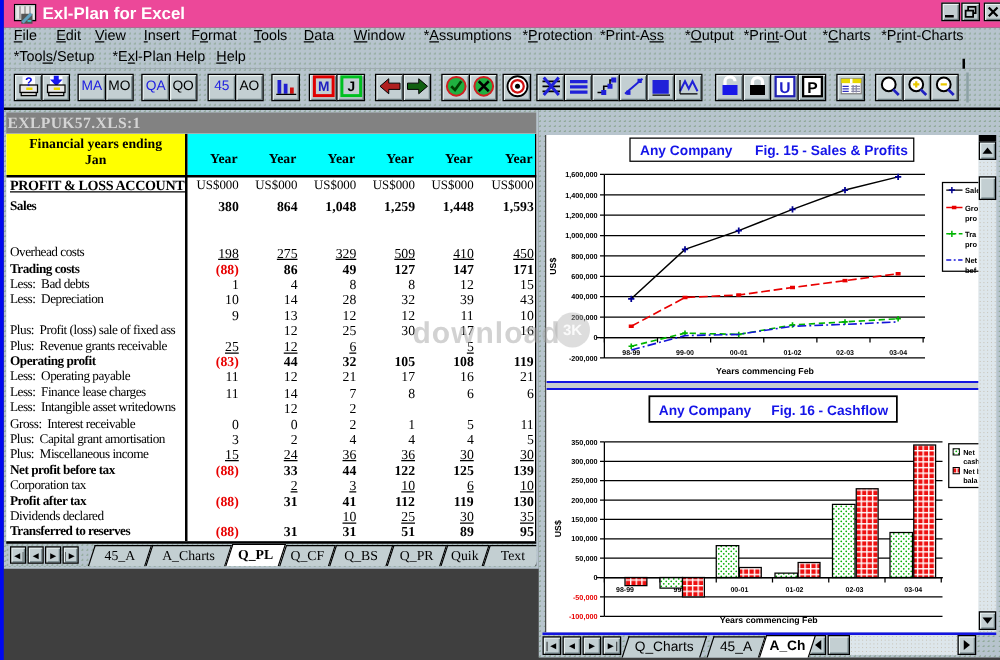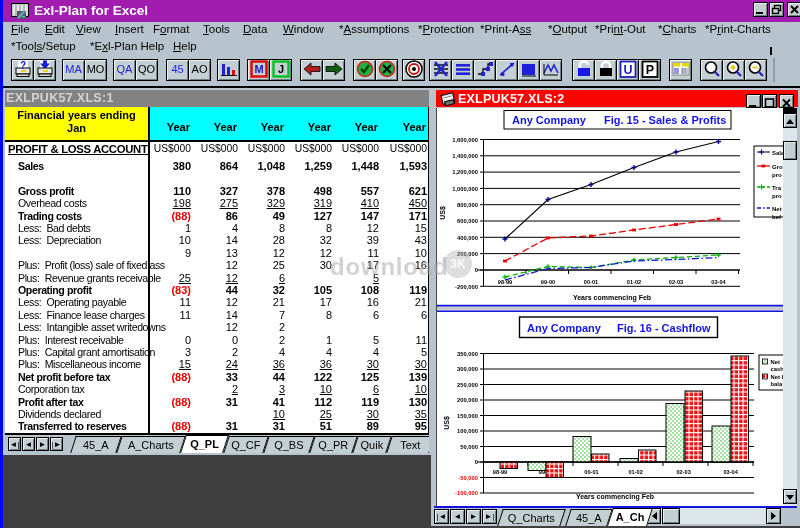--- a/index.html
+++ b/index.html
@@ -1,46 +1,46 @@
 <!DOCTYPE html>
 <html><head><meta charset="utf-8"><style>
 * { margin:0; padding:0; box-sizing:border-box; }
 html,body { width:800px; height:528px; overflow:hidden; }
 body { position:relative; background:#3f3f3f; font-family:"Liberation Sans", sans-serif; }
 .dither { background-color:#b7c4cd; background-image:radial-gradient(circle 1.1px at 1px 1px, #8fa897 60%, transparent 61%); background-size:4px 4px; }
 #bluestrip { position:absolute; left:0; top:0; width:3px; height:528px; background:#0008f0; z-index:50; }
-#titlebar { position:absolute; left:3px; top:0; width:797px; height:22px; background:#a21caf; z-index:10; }
+#titlebar { position:absolute; left:3px; top:0; width:797px; height:22px; background:#ec4899; z-index:10; }
 #titlebar .t { position:absolute; left:31px; top:3px; color:#fff; font-size:13.5px; font-weight:bold; }
 .wbtn { position:absolute; top:2px; width:15px; height:15px; background:#c3ced1; border:1px solid #000;
   box-shadow:inset 1px 1px 0 #eaf2f2, inset -1px -1px 0 #6f8084; color:#000; text-align:center; z-index:11;}
 .wbtn svg { display:block; margin:0 auto; }
 #menubar { position:absolute; left:3px; top:22px; width:797px; height:33px; z-index:9; }
 .mi { position:absolute; font-size:11.5px; color:#000; white-space:pre; }
 #toolbar { position:absolute; left:3px; top:55px; width:797px; height:33px; border-bottom:2px solid #000; z-index:9; }
 .tbb { position:absolute; top:4px; width:23px; height:22px; background:#c3cfd2; border:1px solid #000;
   box-shadow:inset 1px 1px 0 #e9f1f1, inset -1px -1px 0 #6f8084; overflow:hidden; }
 .tbb svg { display:block; margin:0 auto; }
 .tt { display:block; text-align:center; font-size:11px; margin-top:3px; color:#000; }
 
-#win1 { position:absolute; left:3px; top:88px; width:428px; height:367px; z-index:5; }
+#win1 { position:absolute; left:3px; top:88px; width:428px; height:367px; z-index:5;font-family:Liberation Serif, serif; }
 #w1title { position:absolute; left:2px; top:2px; width:424px; height:17px; background:#828282; }
 #w1title span { position:absolute; left:1px; top:1px; font-size:12.5px; font-weight:bold; color:#d4d4d4; letter-spacing:.3px; }
 #w1content { position:absolute; left:2px; top:19px; width:424px; height:326px; background:#fff; overflow:hidden; }
 #w1tabs { position:absolute; left:2px; top:345px; width:424px; height:20px; border-top:2px solid #000; overflow:hidden; }
 
 #yellowcell { position:absolute; left:0; top:0; width:143px; height:33px; background:#ffff00; text-align:center; font-weight:bold; font-size:11px; line-height:12.5px; padding-top:2px; }
 #cyancell { position:absolute; left:145px; top:0; width:278px; height:33px; background:#00ffff; }
 #vline { position:absolute; left:143px; top:0; width:2px; height:326px; background:#000; }
 #rline { position:absolute; left:423px; top:0; width:3px; height:326px; background:#000; }
 #hline { position:absolute; left:0; top:33px; width:425px; height:2px; background:#000; }
 .yr { position:absolute; top:14px; width:45px; text-align:right; font-weight:bold; font-size:11px; }
 .trow { position:absolute; left:0; width:424px; height:12px; font-size:11px; line-height:12px; }
 .trow .lbl { font-size:10.6px; }
 .trow.b { font-weight:bold; }
-.lbl { position:absolute; left:13px; white-space:pre; letter-spacing:-0.4px; }
+.lbl { position:absolute; left:3px; white-space:pre; letter-spacing:-0.4px; }
 .num { position:absolute; width:45px; text-align:right; }
 .c1{left:141px}.c2{left:188px}.c3{left:235px}.c4{left:282px}.c5{left:329px}.c6{left:377px}
 .u { text-decoration:underline; }
 .neg { color:#e80000; }
 #plrow { position:absolute; left:3px; top:36px; width:141px; overflow:hidden; font-size:11.3px; font-weight:bold; text-decoration:underline; white-space:pre; letter-spacing:-0.3px; }
 #usrow { position:absolute; left:0; top:36px; width:424px; font-size:10.3px; height:12px; line-height:12px;}
 
 .tnav { position:absolute; top:2px; width:13px; height:14px; background:#c3cfd2; border:1px solid #000;
   box-shadow:inset 1px 1px 0 #e9f1f1, inset -1px -1px 0 #6f8084; font-size:8px; line-height:13px; text-align:center; color:#000; }
 .tab { position:absolute; top:1px; height:17px; background:#c3cfd2; border:1px solid #000; border-bottom:none;
@@ -339,35 +339,26 @@
       </div>
 <div class="trow b" style="top:53.0px">
 <span class="lbl">Sales</span>
 <span class="num c1">380</span>
 <span class="num c2">864</span>
 <span class="num c3">1,048</span>
 <span class="num c4">1,259</span>
 <span class="num c5">1,448</span>
 <span class="num c6">1,593</span>
 </div>
-<div class="trow b" style="top:77.8px">
-<span class="lbl">Gross profit</span>
-<span class="num c1">110</span>
-<span class="num c2">327</span>
-<span class="num c3">378</span>
-<span class="num c4">498</span>
-<span class="num c5">557</span>
-<span class="num c6">621</span>
-</div>
 <div class="trow" style="top:90.2px">
 <span class="lbl">Overhead costs</span>
 <span class="num c1 u">198</span>
 <span class="num c2 u">275</span>
 <span class="num c3 u">329</span>
-<span class="num c4 u">319</span>
+<span class="num c4 u">509</span>
 <span class="num c5 u">410</span>
 <span class="num c6 u">450</span>
 </div>
 <div class="trow b" style="top:102.6px">
 <span class="lbl">Trading costs</span>
 <span class="num c1 neg">(88)</span>
 <span class="num c2">86</span>
 <span class="num c3">49</span>
 <span class="num c4">127</span>
 <span class="num c5">147</span>
@@ -440,21 +431,21 @@
 <span class="num c4">8</span>
 <span class="num c5">6</span>
 <span class="num c6">6</span>
 </div>
 <div class="trow" style="top:214.2px">
 <span class="lbl">Less:  Intangible asset writedowns</span>
 <span class="num c2">12</span>
 <span class="num c3">2</span>
 </div>
 <div class="trow" style="top:226.6px">
-<span class="lbl">Plus:  Interest receivable</span>
+<span class="lbl">Gross:  Interest receivable</span>
 <span class="num c1">0</span>
 <span class="num c2">0</span>
 <span class="num c3">2</span>
 <span class="num c4">1</span>
 <span class="num c5">5</span>
 <span class="num c6">11</span>
 </div>
 <div class="trow" style="top:239.0px">
 <span class="lbl">Plus:  Capital grant amortisation</span>
 <span class="num c1">3</span>
@@ -544,40 +535,20 @@
 <div class="tab" style="left:350px;width:34px">
         <span>Quik</span>
       </div>
 <div class="tab" style="left:384px;width:43px">
         <span>Text</span>
       </div>
   </div>
 </div>
 
 <div id="win2" class="dither">
-  <div id="w2title">
-    <svg style="position:absolute;left:4px;top:1px" width="17" height="16" viewBox="0 0 17 16">
-        <g transform="rotate(-15 8 8)">
-          <rect x="2" y="3" width="12" height="9" fill="#d8d8d8" stroke="#000"></rect>
-          <rect x="3.5" y="4.5" width="9" height="4" fill="#f8f8f8"></rect>
-          <rect x="4" y="10" width="9" height="4" fill="#707070" stroke="#000"></rect>
-          <line x1="4" y1="6" x2="12" y2="6" stroke="#888"></line>
-        </g>
-      </svg>
-    <span>EXLPUK57.XLS:2</span>
-    <div class="w2btn" style="left:310px"><svg width="13" height="12">
-          <rect x="2" y="8" width="7" height="2" fill="#000"></rect>
-        </svg></div>
-    <div class="w2btn" style="left:326px"><svg width="13" height="12">
-          <rect x="2.5" y="2" width="8" height="8" fill="none" stroke="#000" stroke-width="1.6"></rect>
-        </svg></div>
-    <div class="w2btn" style="left:343px"><svg width="13" height="12">
-          <path d="M3 2.5 L10 9.5 M10 2.5 L3 9.5" stroke="#000" stroke-width="1.8"></path>
-        </svg></div>
-  </div>
   <div id="w2content">
 <svg width="346" height="398" viewBox="437 108 346 398" font-family="Liberation Sans, sans-serif">
 <defs>
 <pattern id="gdot" width="4" height="4" patternUnits="userSpaceOnUse">
             <rect width="4" height="4" fill="#fff"></rect>
             <circle cx="1" cy="1" r="0.7" fill="#00b000"></circle>
             <circle cx="3" cy="3" r="0.7" fill="#00b000"></circle>
           </pattern>
 <pattern id="rgrid" width="4.5" height="4.5" patternUnits="userSpaceOnUse">
             <rect width="4.5" height="4.5" fill="#ee1010"></rect>

